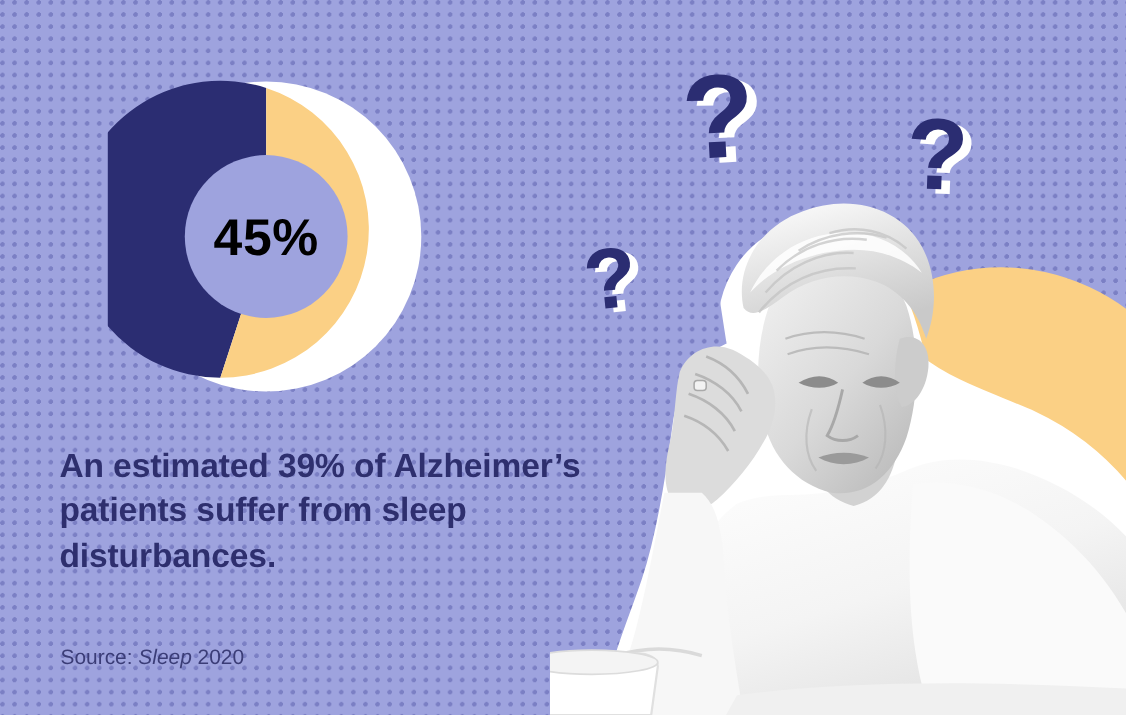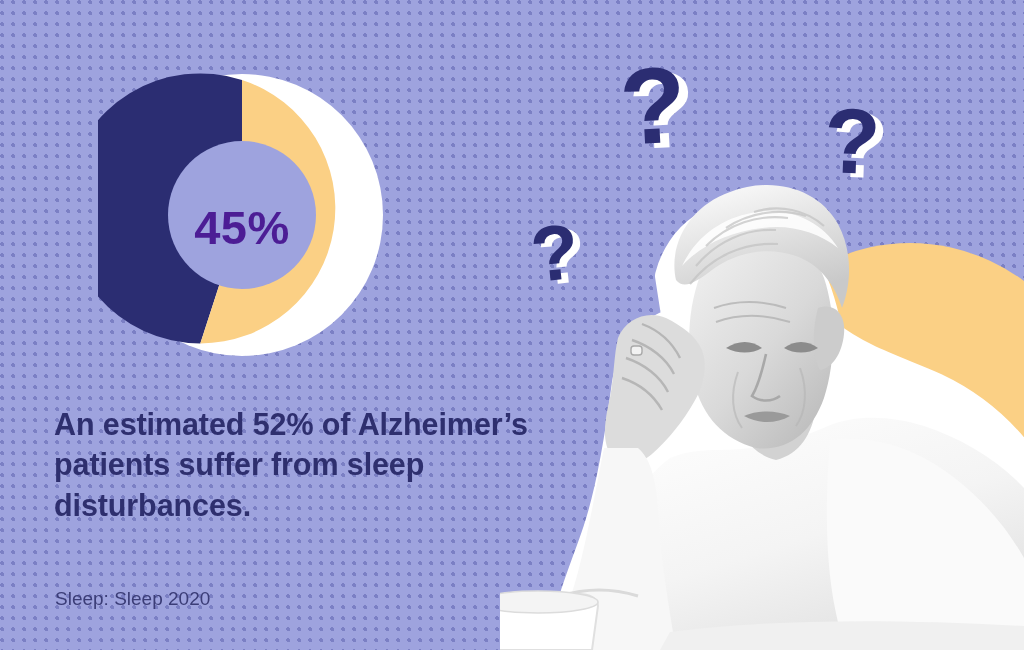--- a/index.html
+++ b/index.html
@@ -45,30 +45,30 @@
     left: 98px;
     top: 71px;
     width: 288px;
     height: 288px;
   }
   .donut-svg { display: block; width: 288px; height: 288px; }
 
   .donut-center-label {
     position: absolute;
     left: 0;
-    top: 12px;
+    top: 0;
     width: 288px;
     height: 288px;
     display: flex;
     align-items: center;
     justify-content: center;
     font-size: 47px;
     font-weight: 700;
     letter-spacing: 0.5px;
-    color: #4c1d95;
+    color: #000000;
     pointer-events: none;
   }
 
   
   .headline {
     position: absolute;
     left: 54px;
     top: 404px;
     width: 520px;
     font-size: 30.5px;
@@ -79,21 +79,21 @@
   }
 
   .source {
     position: absolute;
     left: 55px;
     top: 588px;
     font-size: 19px;
     font-weight: 400;
     color: #3b3d77;
   }
-  .source .journal { }
+  .source .journal { font-style: italic; }
 
   
   .qmark {
     position: absolute;
     font-weight: 700;
     color: #2b2d72;
     line-height: 1;
     user-select: none;
   }
   .qmark .shadow {
@@ -290,21 +290,21 @@
                C-22 440 -14 436 -2 436
                L78 436
                C90 436 98 440 98 448
                L92 492 L-16 492 Z" fill="#ffffff" stroke="#e0e0e0" stroke-width="2"></path>
       <ellipse cx="38" cy="444" rx="60" ry="11" fill="#f4f4f4" stroke="#dcdcdc" stroke-width="1.6"></ellipse>
 
       <path d="M170 474 C260 462 380 460 524 468 L524 492 L160 492 Z" fill="#f0f0f0"></path>
     </svg>
   </div>
 
-  <div class="headline">An estimated 52% of Alzheimer’s patients suffer from sleep disturbances.</div>
+  <div class="headline">An estimated 39% of Alzheimer’s patients suffer from sleep disturbances.</div>
 
   <div class="source">
-    <span>Sleep:</span>
+    <span>Source:</span>
     <span class="journal">Sleep</span>
     <span>2020</span>
   </div>
 
 </div>
 
 </body></html>

